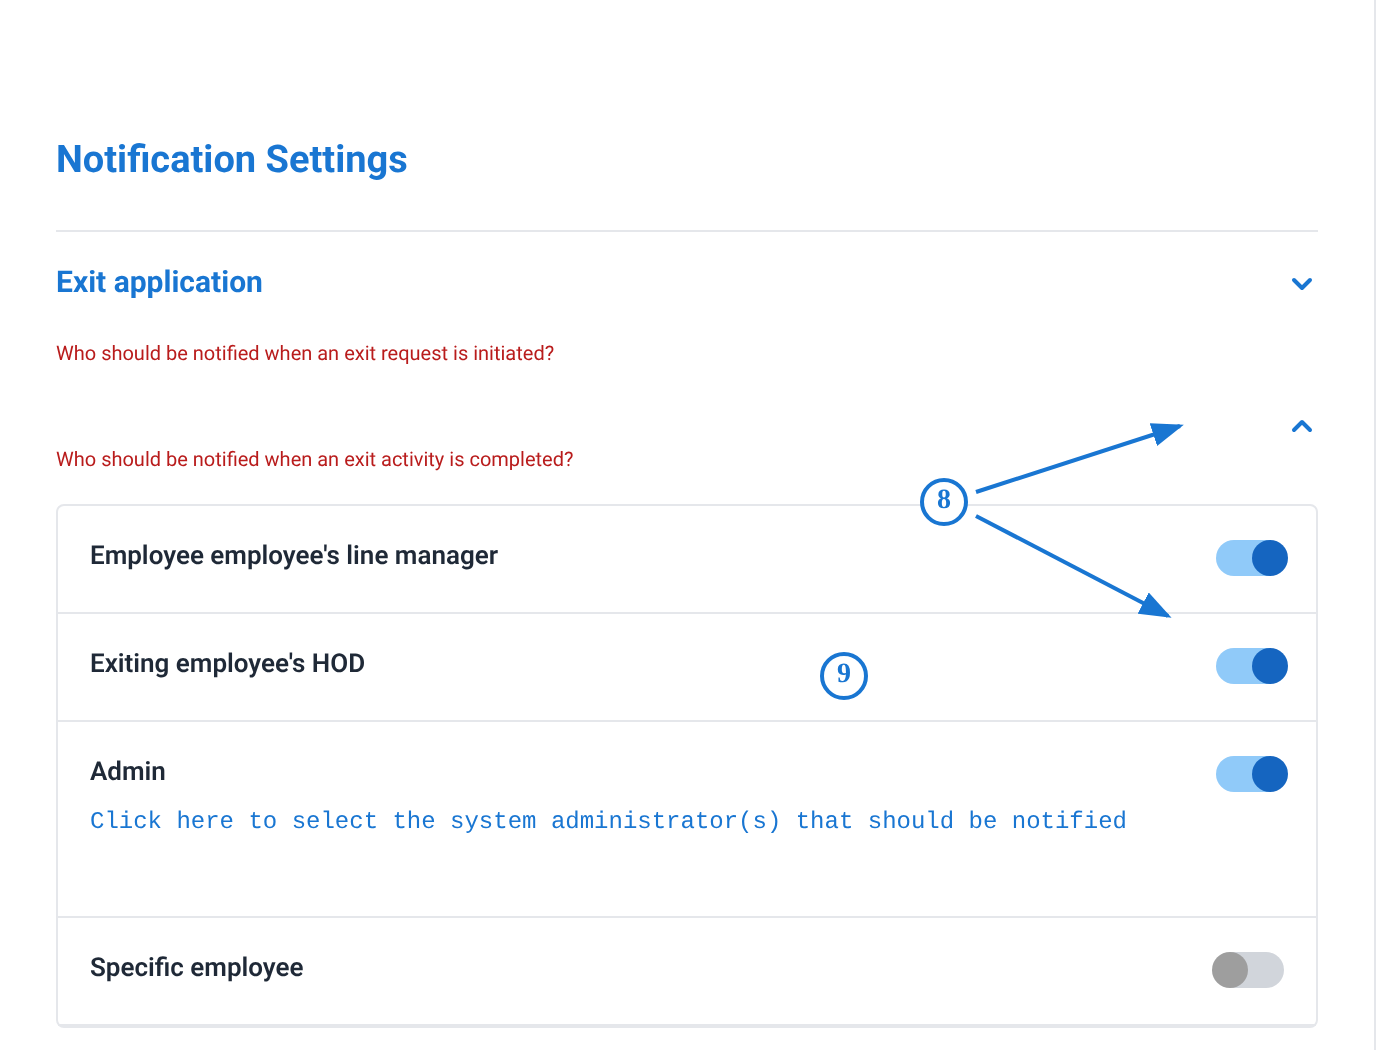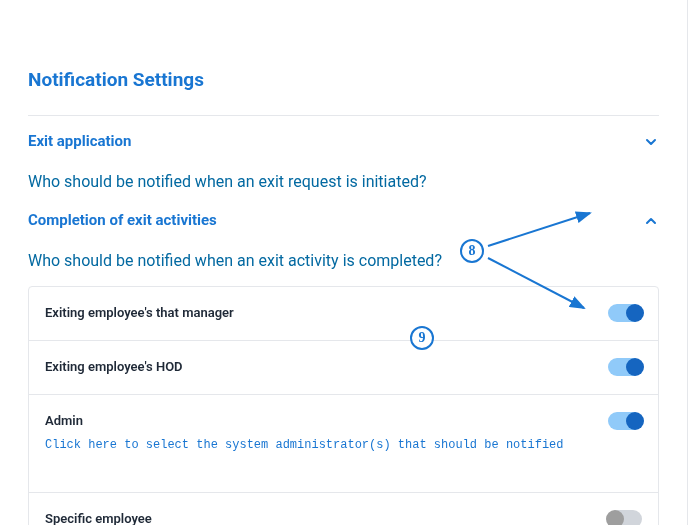--- a/index.html
+++ b/index.html
@@ -40,22 +40,22 @@
     .section-header-text {
       flex: 1;
     }
     .section-title {
       color: #1976d2;
       font-size: 15px;
       font-weight: 700;
       margin-bottom: 4px;
     }
     .section-desc {
-      color: #0369a1;
-      font-size: 16px;
+      color: #b91c1c;
+      font-size: 10px;
       margin-top: 22px;
     }
     .chevron {
       color: #1976d2;
       margin-top: 2px;
     }
     .options-panel {
       border: 1px solid #e5e7eb;
       border-radius: 4px;
       margin-top: 16px;
@@ -165,34 +165,33 @@
         <svg width="16" height="16" viewBox="0 0 24 24" fill="none" stroke="currentColor" stroke-width="3" stroke-linecap="round" stroke-linejoin="round">
             <polyline points="6 9 12 15 18 9"></polyline>
           </svg>
       </span>
     </div>
   </div>
 
   <div class="section">
     <div class="section-header">
       <div class="section-header-text">
-        <div class="section-title">Completion of exit activities</div>
         <div class="section-desc">Who should be notified when an exit activity is completed?</div>
       </div>
       <span class="chevron">
         <svg width="16" height="16" viewBox="0 0 24 24" fill="none" stroke="currentColor" stroke-width="3" stroke-linecap="round" stroke-linejoin="round">
             <polyline points="6 15 12 9 18 15"></polyline>
           </svg>
       </span>
     </div>
 
     <div class="options-panel">
       <div class="option-row">
         <div class="option-content">
-          <div class="option-label">Exiting employee's that manager</div>
+          <div class="option-label">Employee employee's line manager</div>
         </div>
         <div class="toggle on"></div>
       </div>
 
       <div class="option-row">
         <div class="option-content">
           <div class="option-label">Exiting employee's HOD</div>
         </div>
         <div class="toggle on"></div>
       </div>

